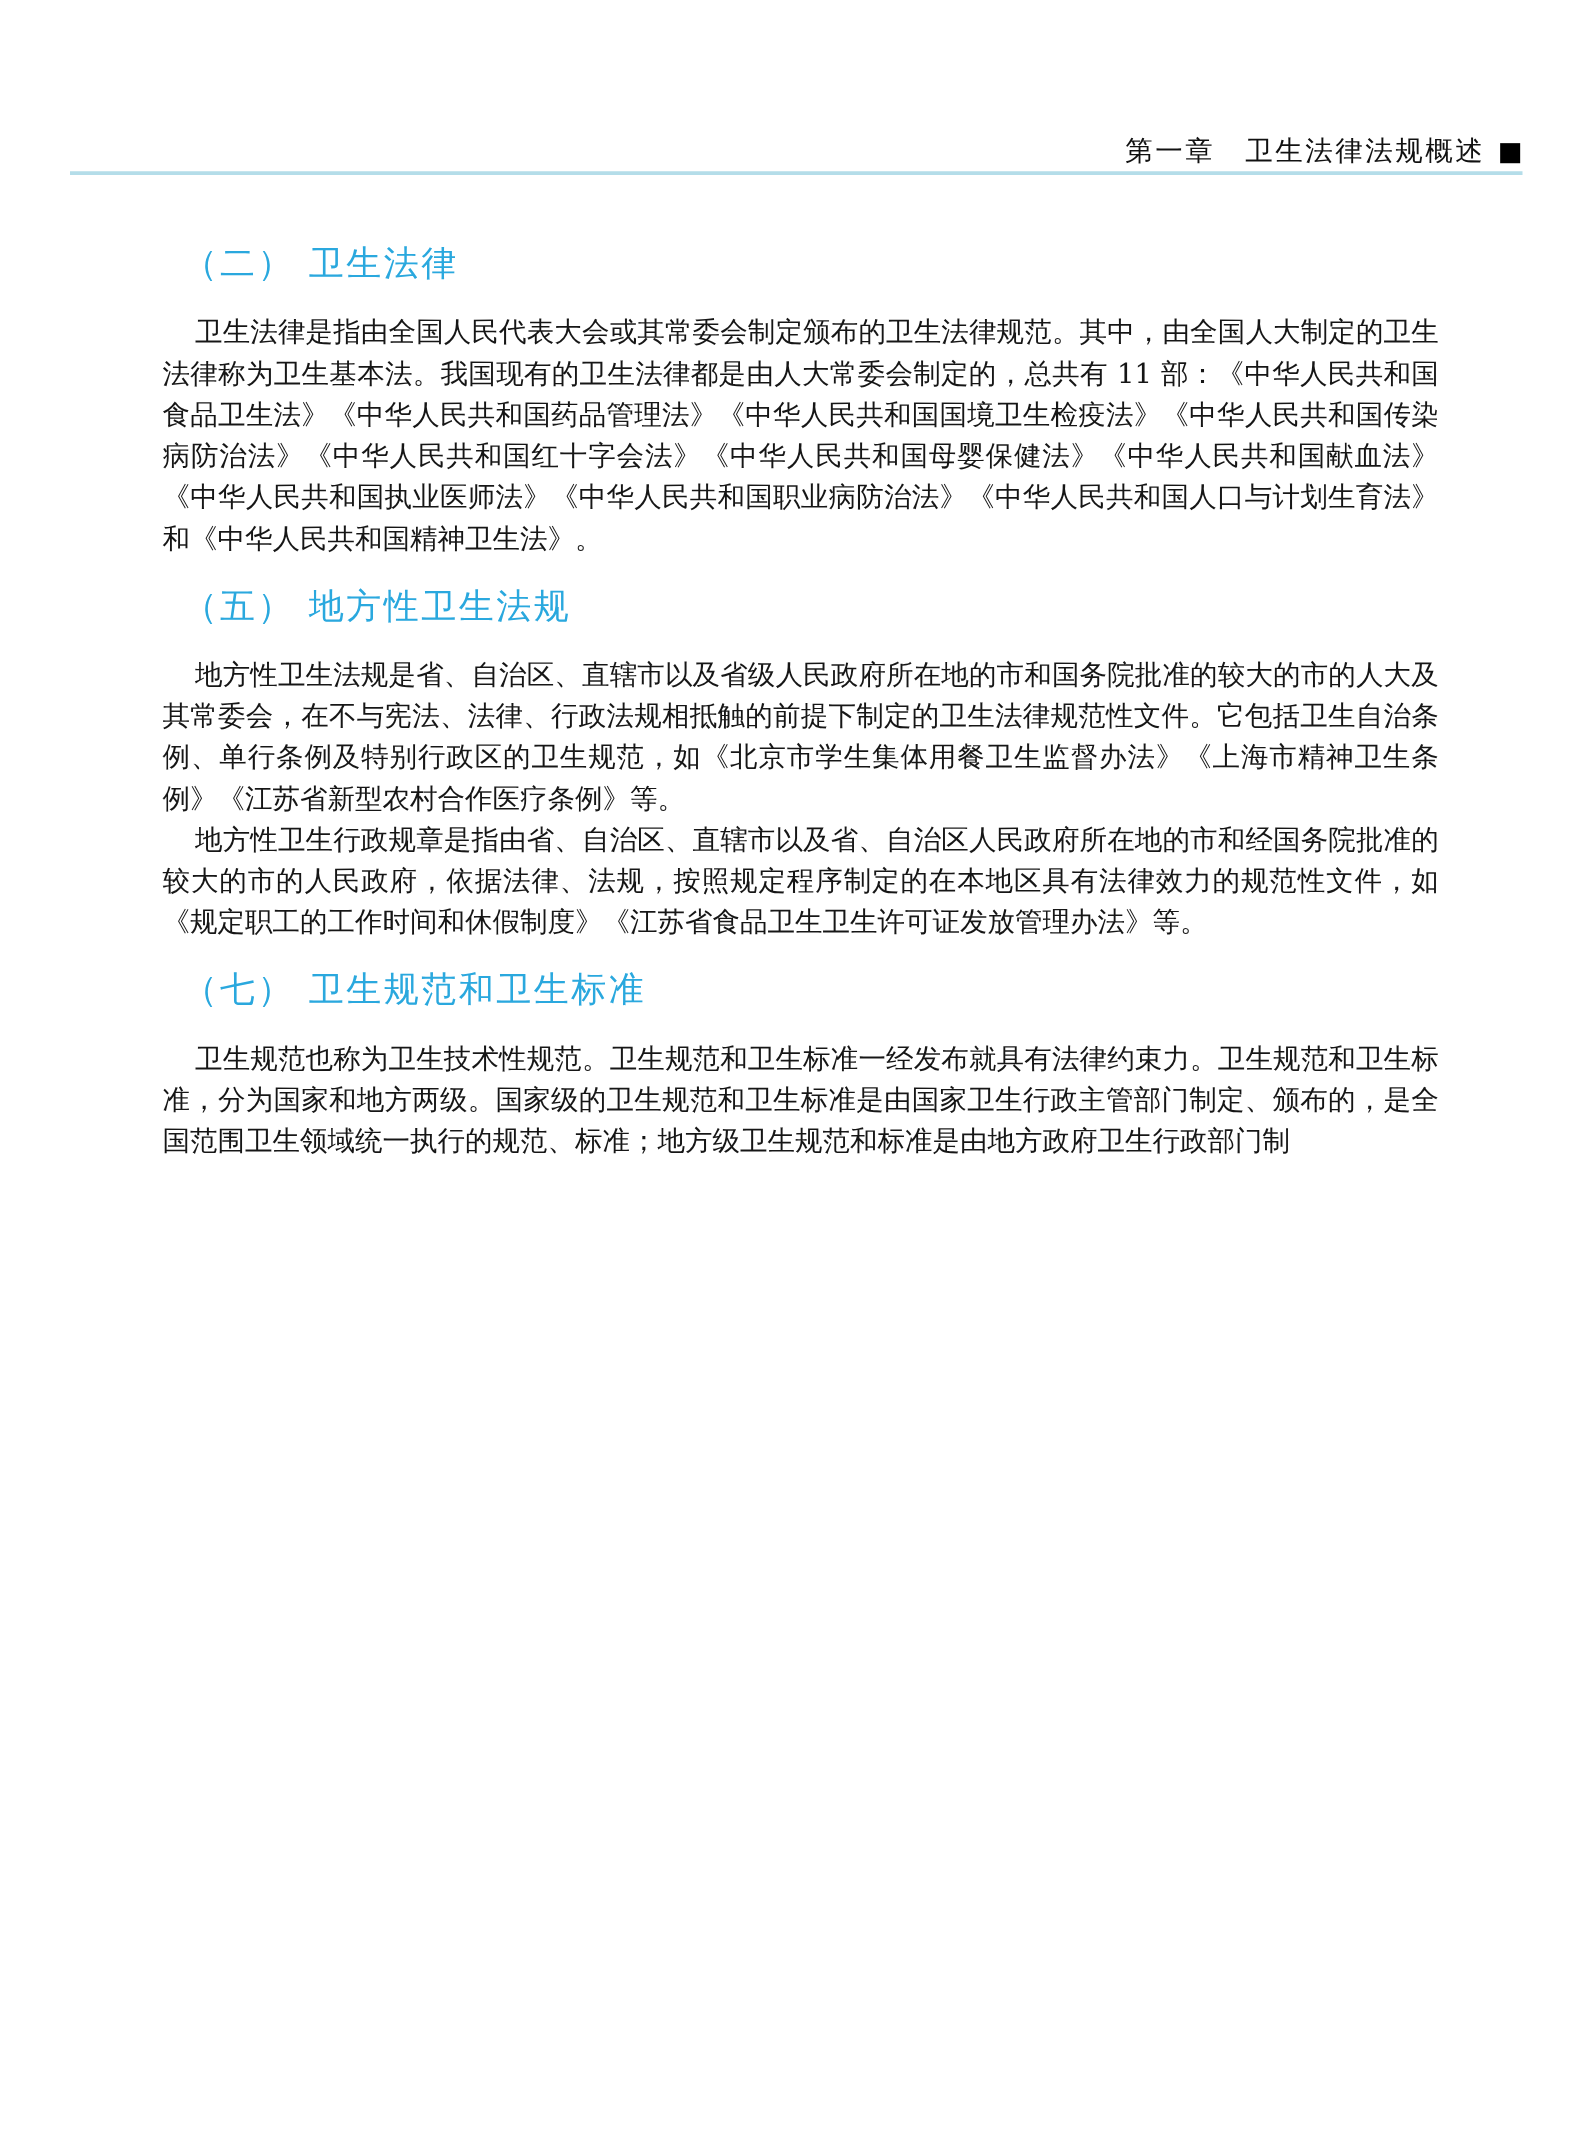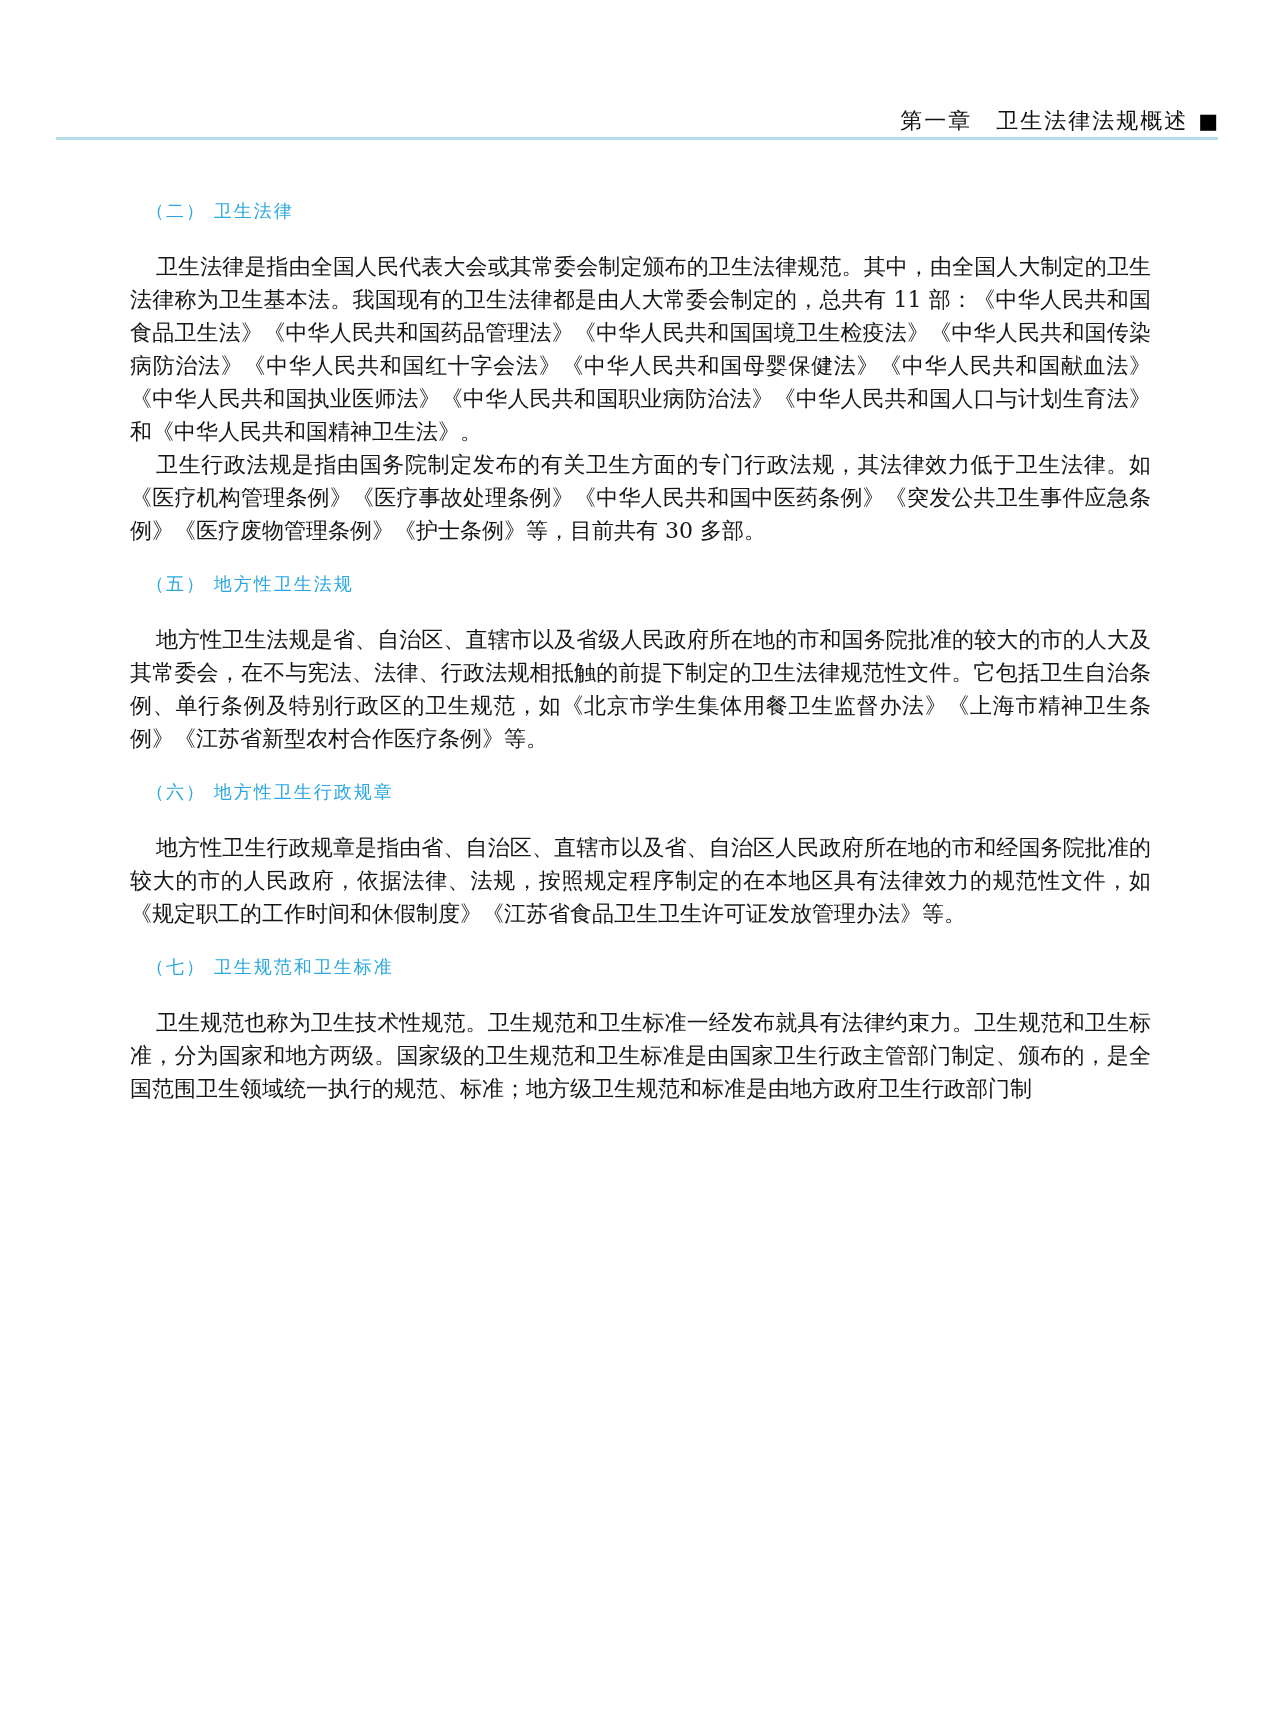--- a/index.html
+++ b/index.html
@@ -56,21 +56,21 @@
   }
   .content p.body {
     margin: 0;
     text-indent: 26px;
   }
   .content p.intro {
     text-indent: 0;
   }
   .content h2.section {
     margin: 20px 0 22px 0;
-    font-size: 18px;
+    font-size: 28px;
     line-height: 34px;
     font-weight: 400;
     color: var(--heading-color, #2aa8de);
     text-indent: 16px;
     letter-spacing: 2px;
     text-align: left;
   }
   .footer {
     position: absolute;
     top: 1585px;
@@ -90,27 +90,25 @@
     <span class="chapter">第一章　卫生法律法规概述</span><span class="square">■</span>
   </div>
   <div class="header-rule"></div>
 
   <div class="content">
 
 
     <h2 class="section">（二） 卫生法律</h2>
     <p class="body">卫生法律是指由全国人民代表大会或其常委会制定颁布的卫生法律规范。其中，由全国人大制定的卫生法律称为卫生基本法。我国现有的卫生法律都是由人大常委会制定的，总共有 11 部：《中华人民共和国食品卫生法》《中华人民共和国药品管理法》《中华人民共和国国境卫生检疫法》《中华人民共和国传染病防治法》《中华人民共和国红十字会法》《中华人民共和国母婴保健法》《中华人民共和国献血法》《中华人民共和国执业医师法》《中华人民共和国职业病防治法》《中华人民共和国人口与计划生育法》和《中华人民共和国精神卫生法》。</p>
 
-    <p class="body">卫生行政法规是指由国务院制定发布的有关卫生方面的专门行政法规，其法律效力低于卫生法律。如《医疗机构管理条例》《医疗事故处理条例》《中华人民共和国中医药条例》《突发公共卫生事件应急条例》《医疗废物管理条例》《护士条例》等，目前共有 30 多部。</p>
 
 
     <h2 class="section">（五） 地方性卫生法规</h2>
     <p class="body">地方性卫生法规是省、自治区、直辖市以及省级人民政府所在地的市和国务院批准的较大的市的人大及其常委会，在不与宪法、法律、行政法规相抵触的前提下制定的卫生法律规范性文件。它包括卫生自治条例、单行条例及特别行政区的卫生规范，如《北京市学生集体用餐卫生监督办法》《上海市精神卫生条例》《江苏省新型农村合作医疗条例》等。</p>
 
-    <h2 class="section">（六） 地方性卫生行政规章</h2>
     <p class="body">地方性卫生行政规章是指由省、自治区、直辖市以及省、自治区人民政府所在地的市和经国务院批准的较大的市的人民政府，依据法律、法规，按照规定程序制定的在本地区具有法律效力的规范性文件，如《规定职工的工作时间和休假制度》《江苏省食品卫生卫生许可证发放管理办法》等。</p>
 
     <h2 class="section">（七） 卫生规范和卫生标准</h2>
     <p class="body">卫生规范也称为卫生技术性规范。卫生规范和卫生标准一经发布就具有法律约束力。卫生规范和卫生标准，分为国家和地方两级。国家级的卫生规范和卫生标准是由国家卫生行政主管部门制定、颁布的，是全国范围卫生领域统一执行的规范、标准；地方级卫生规范和标准是由地方政府卫生行政部门制</p>
 
   </div>
 
   <div class="footer">· 5 ·</div>
 
 </div>

